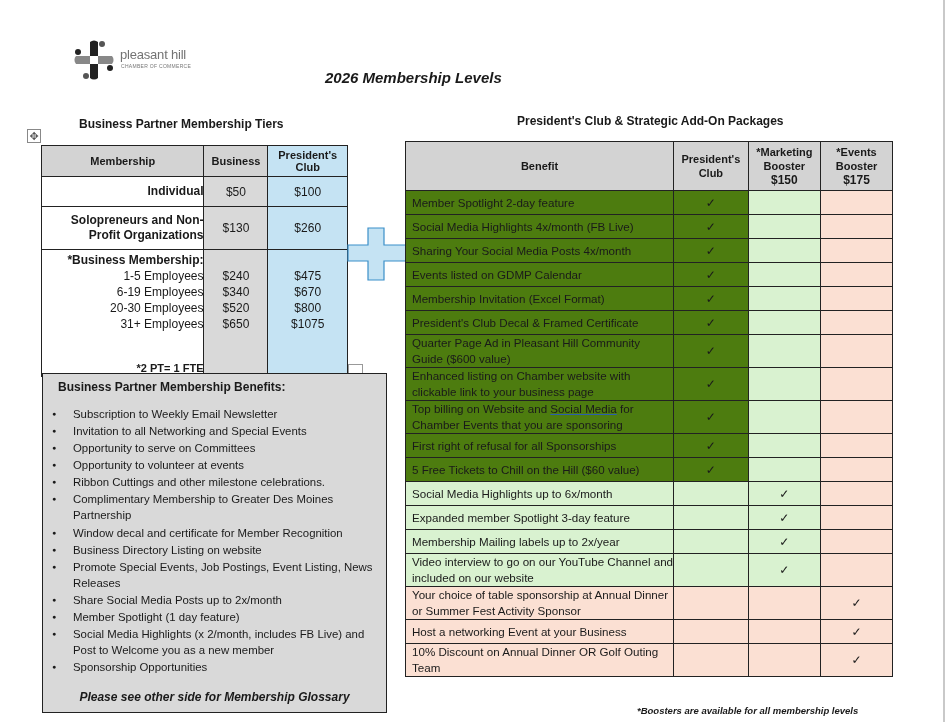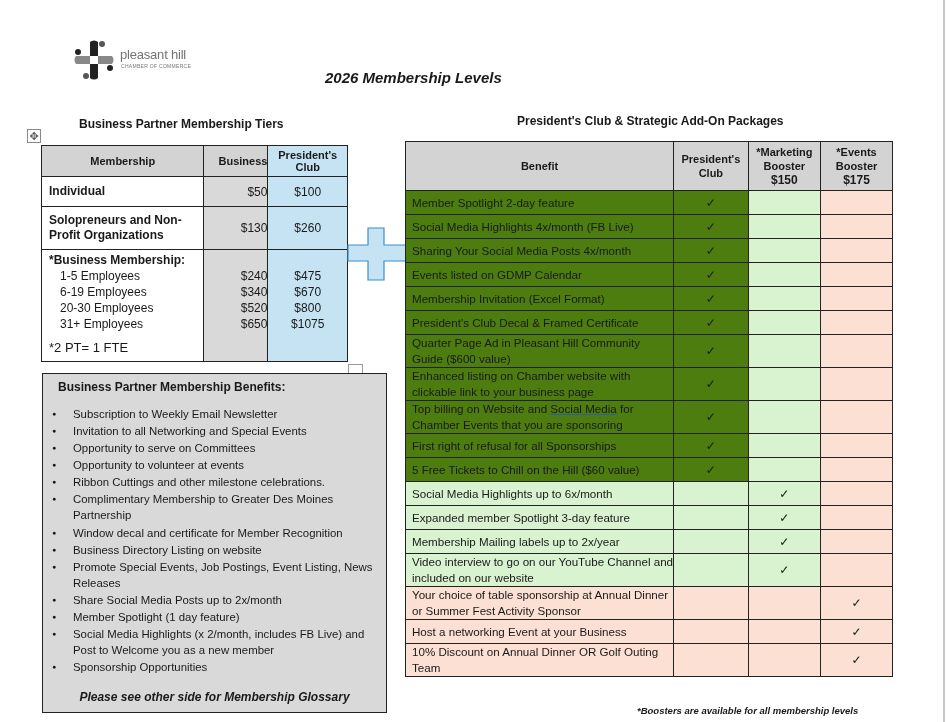--- a/index.html
+++ b/index.html
@@ -17,33 +17,33 @@
 
   .move-handle { position:absolute; left:27px; top:129px; width:12px; height:12px; border:1px solid #888;
                  font-size:11px; line-height:12px; text-align:center; color:#555; background:#fff; }
 
   
   .tiers-title { position:absolute; left:79px; top:117px; font-size:12px; font-weight:bold; }
   table { border-collapse:collapse; }
   .tiers { position:absolute; left:41px; top:145px; width:307px; font-size:12px; }
   .tiers td, .tiers th { border:1px solid #222; padding:0; }
   .tiers th { font-weight:bold; font-size:11px; height:30px; }
-  .tiers .c1 { width:160px; text-align:left; }
-  .tiers .c2 { width:64px; text-align:right; background:#d9d9d9; }
+  .tiers .c1 { width:160px; text-align:right; }
+  .tiers .c2 { width:64px; text-align:center; background:#d9d9d9; }
   .tiers .c3 { width:80px; text-align:center; background:#c5e3f3; }
   .tiers th.c1 { background:#d3d3d3; text-align:center; }
   .tiers th.c2 { background:#d3d3d3; }
   .tiers th.c3 { background:#c5e3f3; }
   .tiers .row-ind td { height:29px; }
   .tiers .row-solo td { height:42px; }
   .tiers .row-biz td { height:111px; vertical-align:top; }
   .tiers .lbl { font-weight:bold; padding-left:7px; line-height:15px; }
   .biz-lines { padding-top:2px; line-height:16px; }
   .biz-lines .sub { font-weight:normal; padding-left:11px; }
-  .biz-fte { font-weight:normal; font-size:13px; margin-top:8px; }
+  .biz-fte { font-weight:bold; font-size:11px; margin-top:28px; }
   .biz-vals { padding-top:18px; line-height:16px; }
 
   
   .benefits { position:absolute; left:42px; top:373px; width:345px; height:340px; background:#d9d9d9;
               border:1px solid #222; box-sizing:border-box; font-size:11.4px; }
   .benefits-title { position:absolute; left:15px; top:6px; font-weight:bold; font-size:12px; }
   .benefits ul { position:absolute; left:8px; top:32px; margin:0; padding:0; list-style:none; width:330px; }
   .benefits li { position:relative; padding-left:22px; line-height:16px; margin-bottom:1.1px; }
   .benefits li::before { content:"\25CF"; position:absolute; left:1px; top:0; font-size:7px; }
   .benefits-note { position:absolute; left:0; width:100%; top:316px; text-align:center; font-weight:bold; font-style:italic; font-size:12px; }

